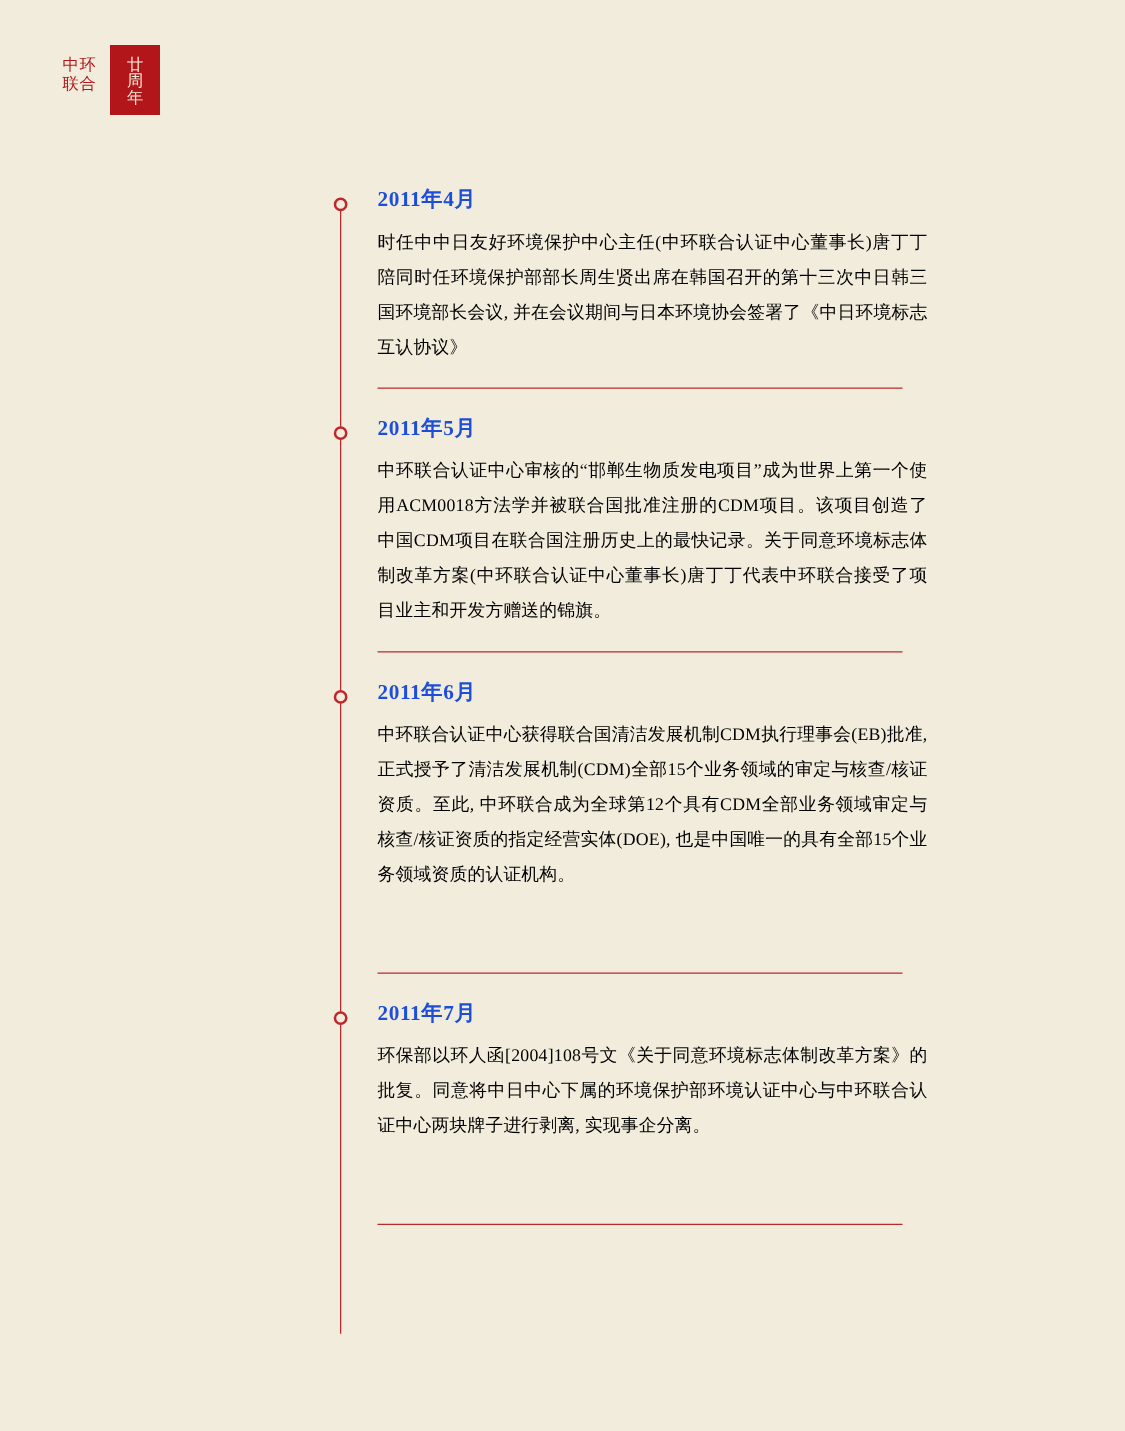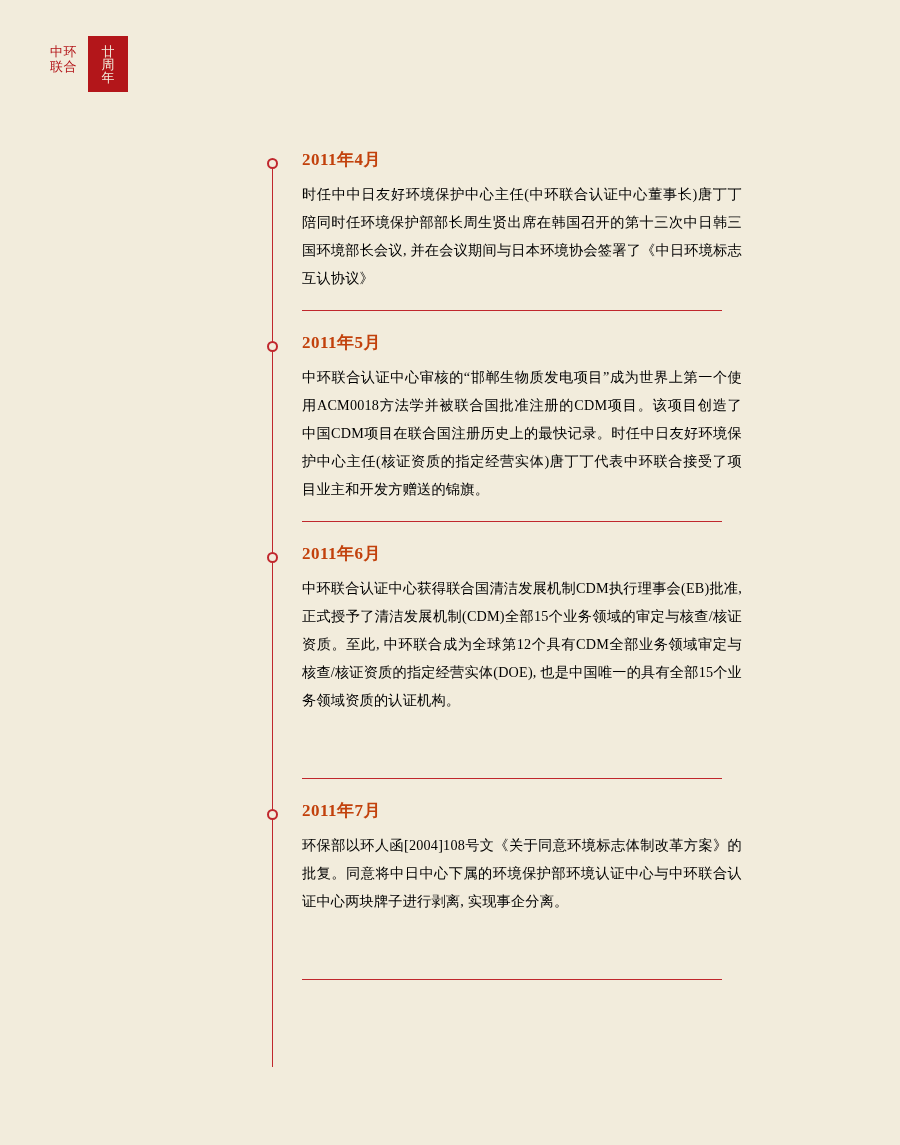--- a/index.html
+++ b/index.html
@@ -84,21 +84,21 @@
     left: -5px;
     top: 8px;
     width: 11px;
     height: 11px;
     border-radius: 50%;
     border: 2.5px solid #c0272d;
     background: #f2ecdc;
     box-sizing: border-box;
   }
   .entry-date {
-    color: #c2410c;
+    color: #1d4ed8;
     font-size: 17px;
     font-weight: bold;
     letter-spacing: 0.5px;
     margin: 0 0 10px 0;
     line-height: 20px;
   }
   .entry-body {
     font-size: 14.2px;
     line-height: 28px;
     color: #000000;
@@ -132,21 +132,21 @@
   <div class="entry">
     <div class="dot"></div>
     <div class="entry-date">2011年4月</div>
     <div class="entry-body">时任中中日友好环境保护中心主任(中环联合认证中心董事长)唐丁丁陪同时任环境保护部部长周生贤出席在韩国召开的第十三次中日韩三国环境部长会议, 并在会议期间与日本环境协会签署了《中日环境标志互认协议》</div>
   </div>
   <div class="divider"></div>
 
   <div class="entry">
     <div class="dot"></div>
     <div class="entry-date">2011年5月</div>
-    <div class="entry-body">中环联合认证中心审核的“邯郸生物质发电项目”成为世界上第一个使用ACM0018方法学并被联合国批准注册的CDM项目。该项目创造了中国CDM项目在联合国注册历史上的最快记录。时任中日友好环境保护中心主任(核证资质的指定经营实体)唐丁丁代表中环联合接受了项目业主和开发方赠送的锦旗。</div>
+    <div class="entry-body">中环联合认证中心审核的“邯郸生物质发电项目”成为世界上第一个使用ACM0018方法学并被联合国批准注册的CDM项目。该项目创造了中国CDM项目在联合国注册历史上的最快记录。关于同意环境标志体制改革方案(中环联合认证中心董事长)唐丁丁代表中环联合接受了项目业主和开发方赠送的锦旗。</div>
   </div>
   <div class="divider"></div>
 
   <div class="entry">
     <div class="dot"></div>
     <div class="entry-date">2011年6月</div>
     <div class="entry-body">中环联合认证中心获得联合国清洁发展机制CDM执行理事会(EB)批准, 正式授予了清洁发展机制(CDM)全部15个业务领域的审定与核查/核证资质。至此, 中环联合成为全球第12个具有CDM全部业务领域审定与核查/核证资质的指定经营实体(DOE), 也是中国唯一的具有全部15个业务领域资质的认证机构。</div>
   </div>
   <div class="spacer-lg"></div>
   <div class="divider"></div>

